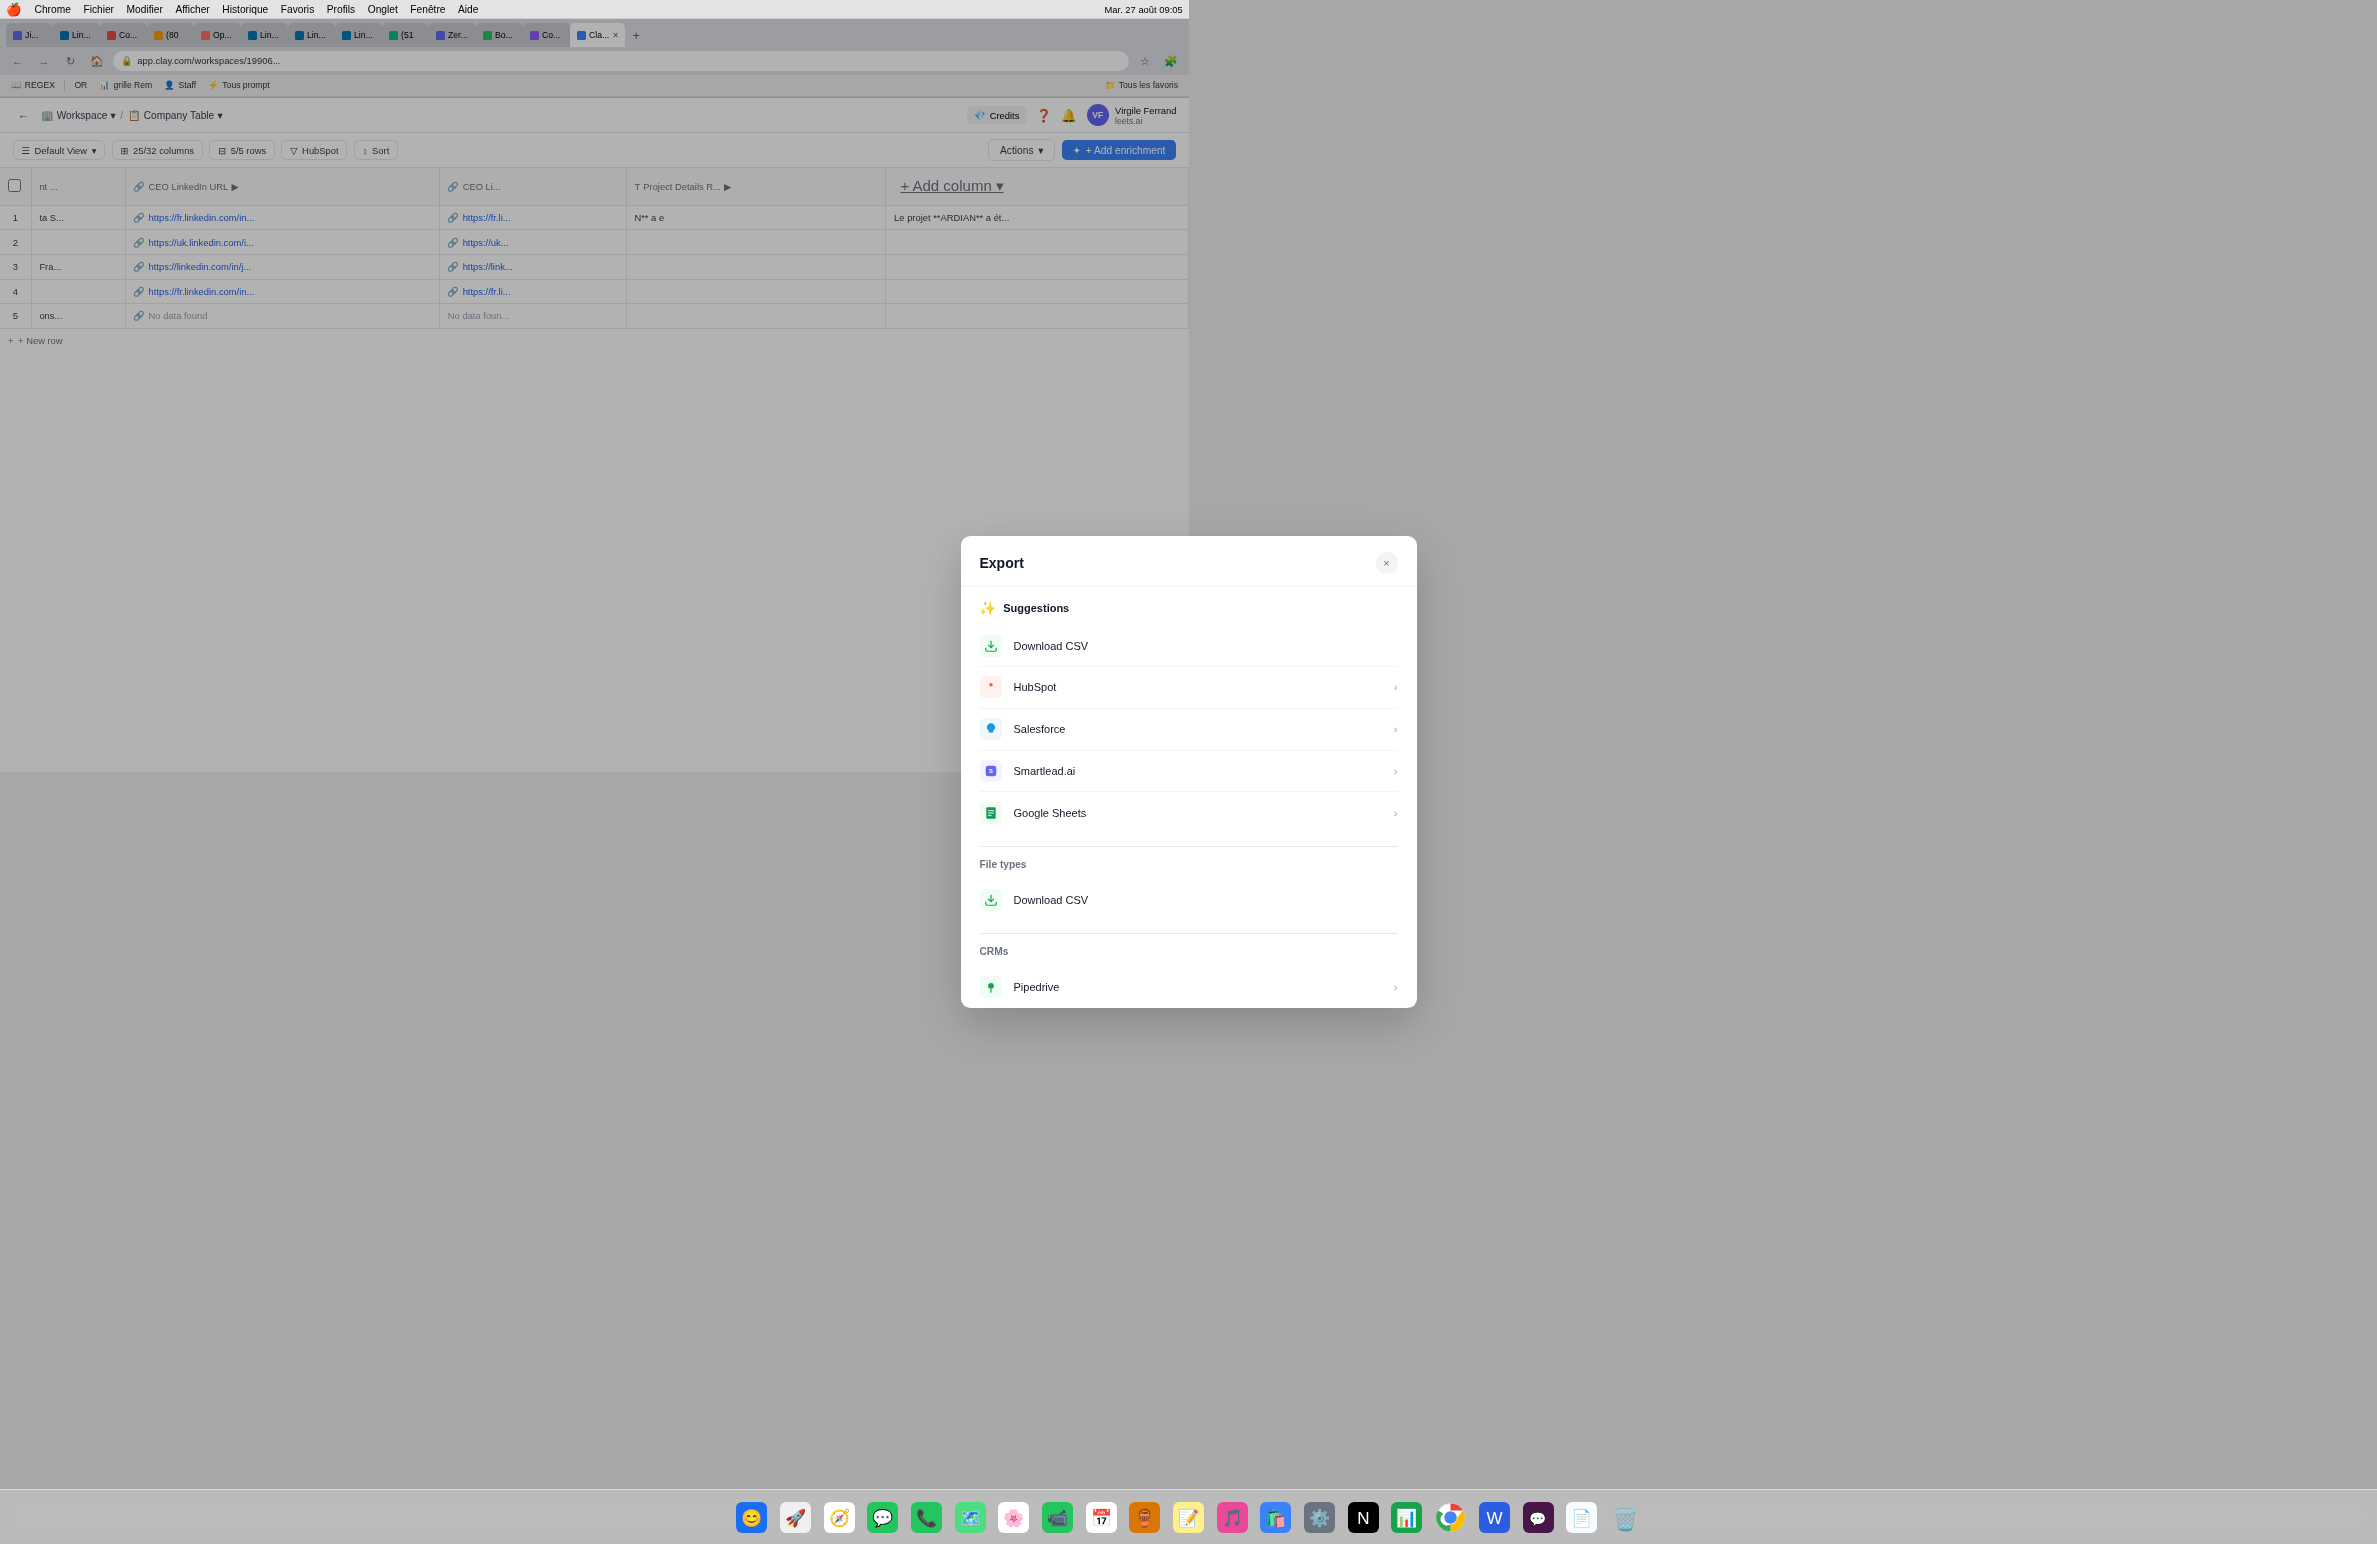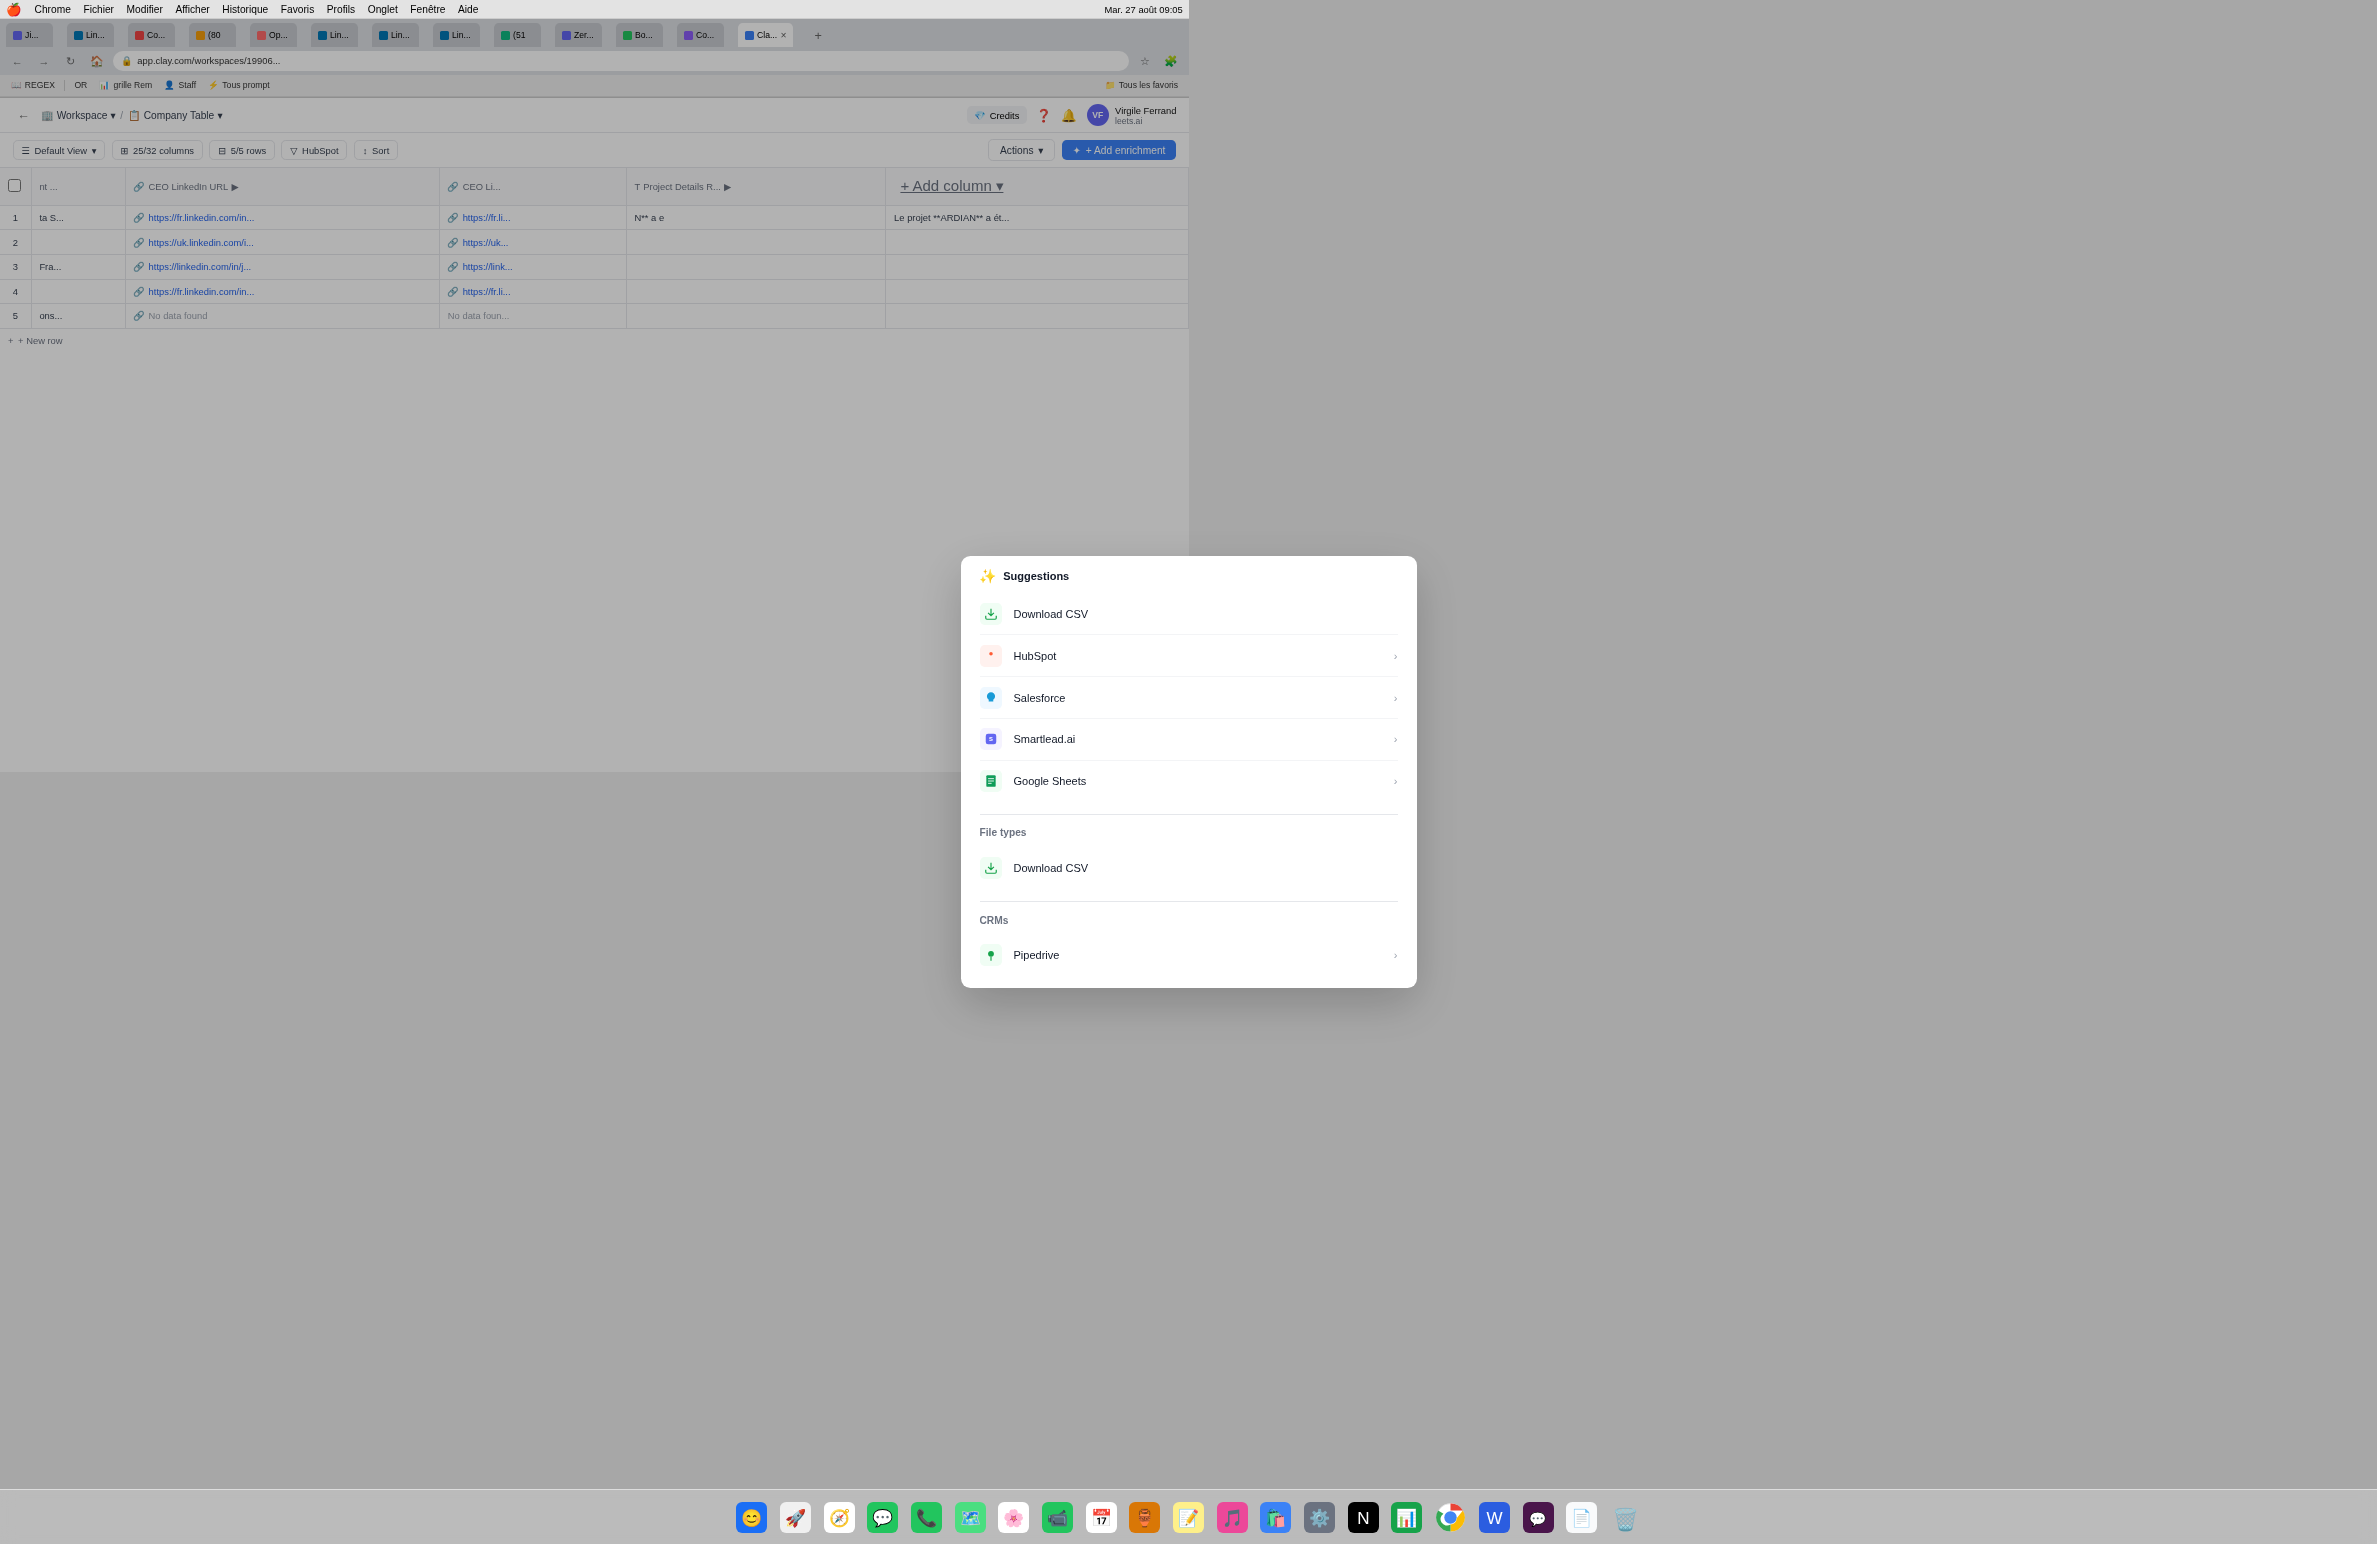--- a/index.html
+++ b/index.html
@@ -40,21 +40,21 @@
     
     .browser-chrome {
       background: #dee1e6;
       border-bottom: 0.8px solid #ccc;
     }
     .tab-bar {
       height: 28px;
       display: flex;
       align-items: flex-end;
       padding: 0 6.3px;
-      gap: 14px;
+      gap: 0;
       overflow: hidden;
     }
     .tab {
       height: 23.6px;
       min-width: 47px;
       max-width: 94px;
       background: #c8cbd0;
       border-radius: 4.7px 4.7px 0 0;
       display: flex;
       align-items: center;
@@ -830,20 +830,24 @@
       </div>
       <span style="cursor:pointer;">⟳</span>
       <span style="cursor:pointer;">⤢</span>
     </div>
   </div>
 </div>
 
 <div class="modal-overlay">
   <div class="export-modal">
 
+    <div class="modal-header">
+      <span class="modal-title">Export</span>
+      <div class="modal-close">×</div>
+    </div>
 
     <div class="suggestions-header">
       <span class="suggestions-icon">✨</span>
       <span class="suggestions-title">Suggestions</span>
     </div>
 
     <div class="modal-section" style="padding-top:0;">
 
       <div class="export-item">
         <div class="export-item-icon" style="background:#f0fdf4;">

